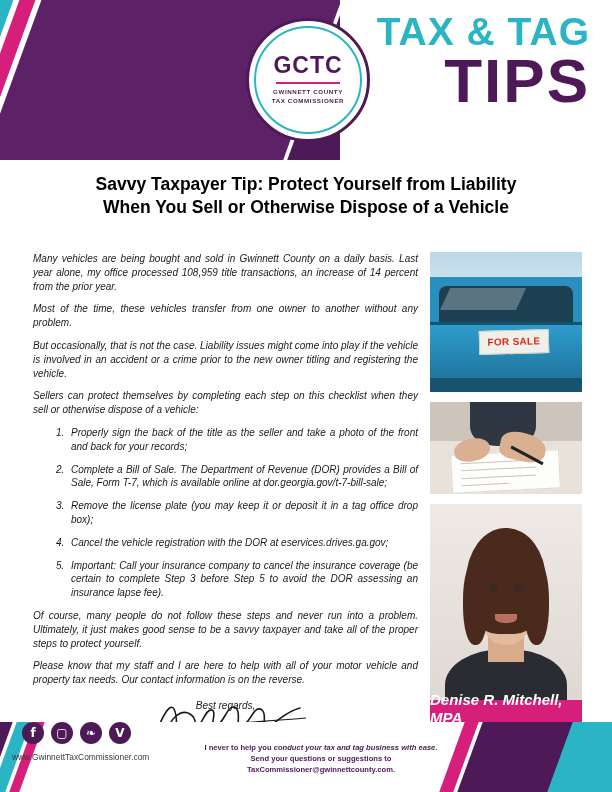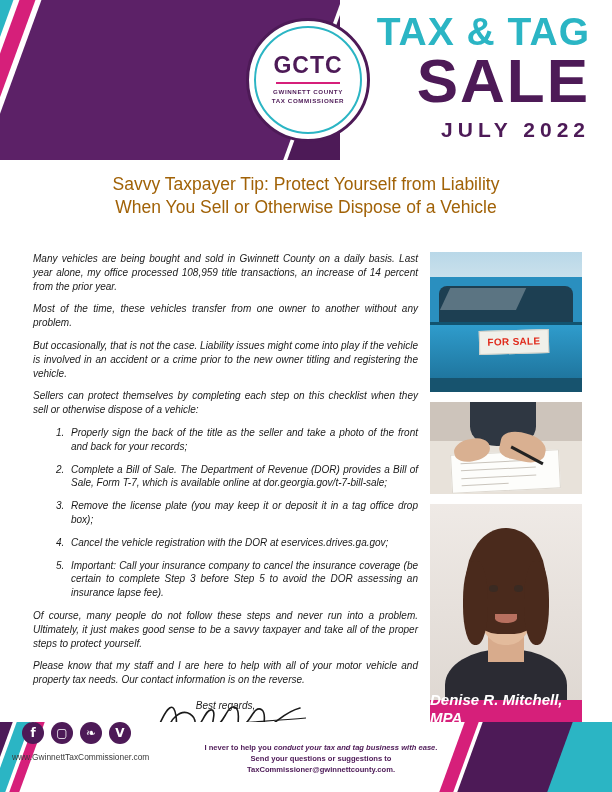--- a/index.html
+++ b/index.html
@@ -99,23 +99,23 @@
     font-size: 21px; font-weight: bold;
     color: #4d1a57; letter-spacing: 5px;
   }
 
   
   .article-title {
     position: absolute;
     left: 30px; top: 173px;
     width: 552px;
     text-align: center;
-    color: #a16207;
+    color: #000000;
     font-size: 17.5px;
-    font-weight: normal;
+    font-weight: bold;
     line-height: 1.32;
   }
 
   
   .body-col {
     position: absolute;
     left: 33px; top: 252px;
     width: 385px;
     font-size: 10px;
     line-height: 1.38;
@@ -273,22 +273,21 @@
 
     <div class="logo">
       <div class="logo-ring"></div>
       <div class="logo-text">GCTC</div>
       <div class="logo-line"></div>
       <div class="logo-sub">GWINNETT COUNTY</div>
       <div class="logo-sub">TAX COMMISSIONER</div>
     </div>
 
     <div class="hdr-title1">TAX &amp; TAG</div>
-    <div class="hdr-title2">SALE</div>
-    <div class="hdr-date">JULY 2022</div>
+    <div class="hdr-title2">TIPS</div>
   </div>
 
   <div class="article-title">
     <div>Savvy Taxpayer Tip: Protect Yourself from Liability</div>
     <div>When You Sell or Otherwise Dispose of a Vehicle</div>
   </div>
 
   <div class="body-col">
     <p>Many vehicles are being bought and sold in Gwinnett County on a daily basis. Last year alone, my office processed 108,959 title transactions, an increase of 14 percent from the prior year.</p>
     <p>Most of the time, these vehicles transfer from one owner to another without any problem.</p>

